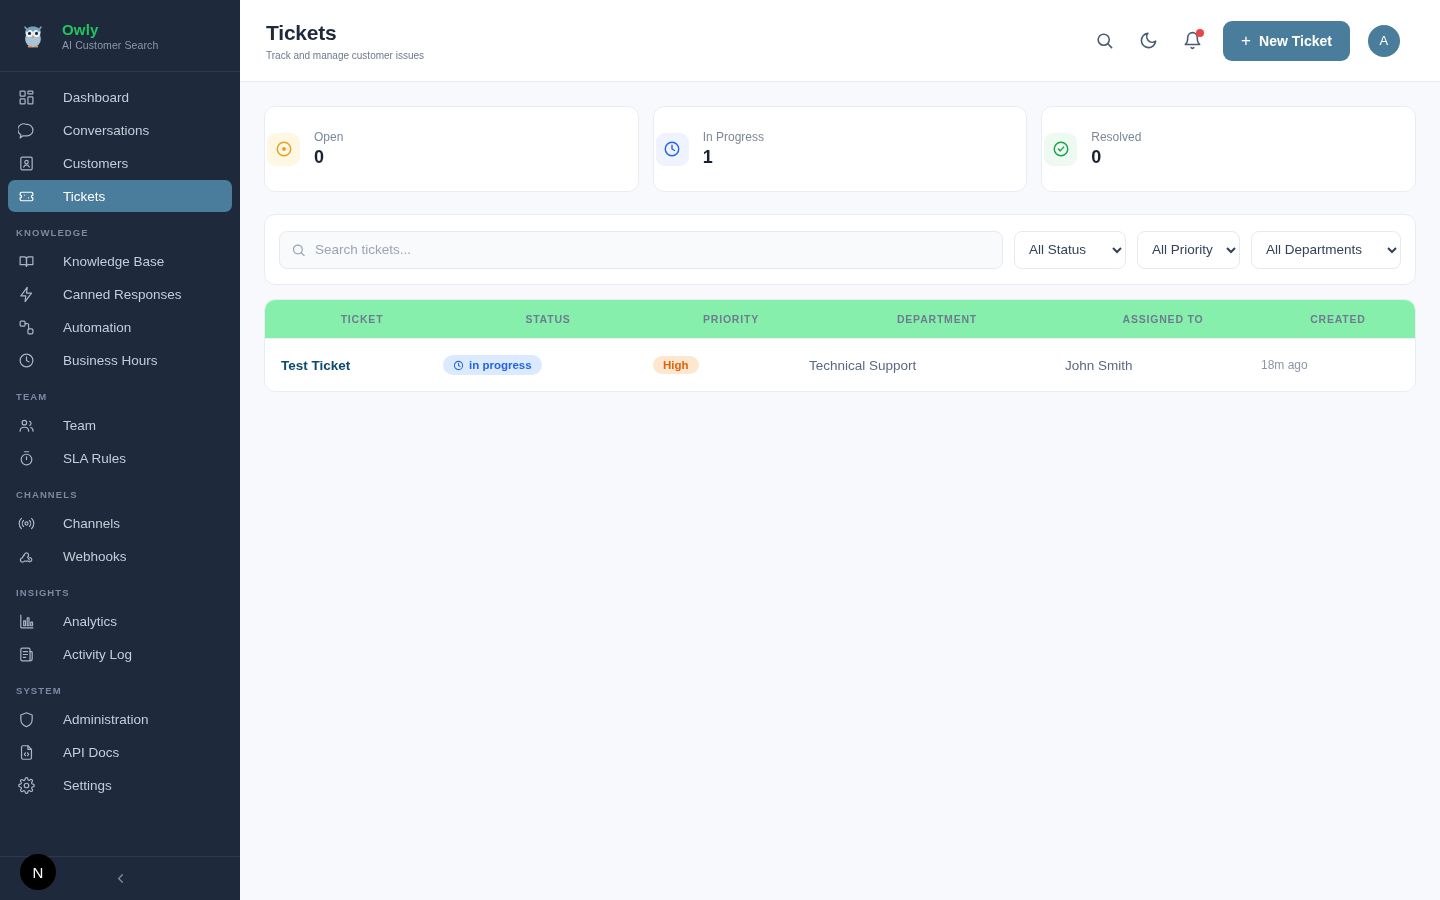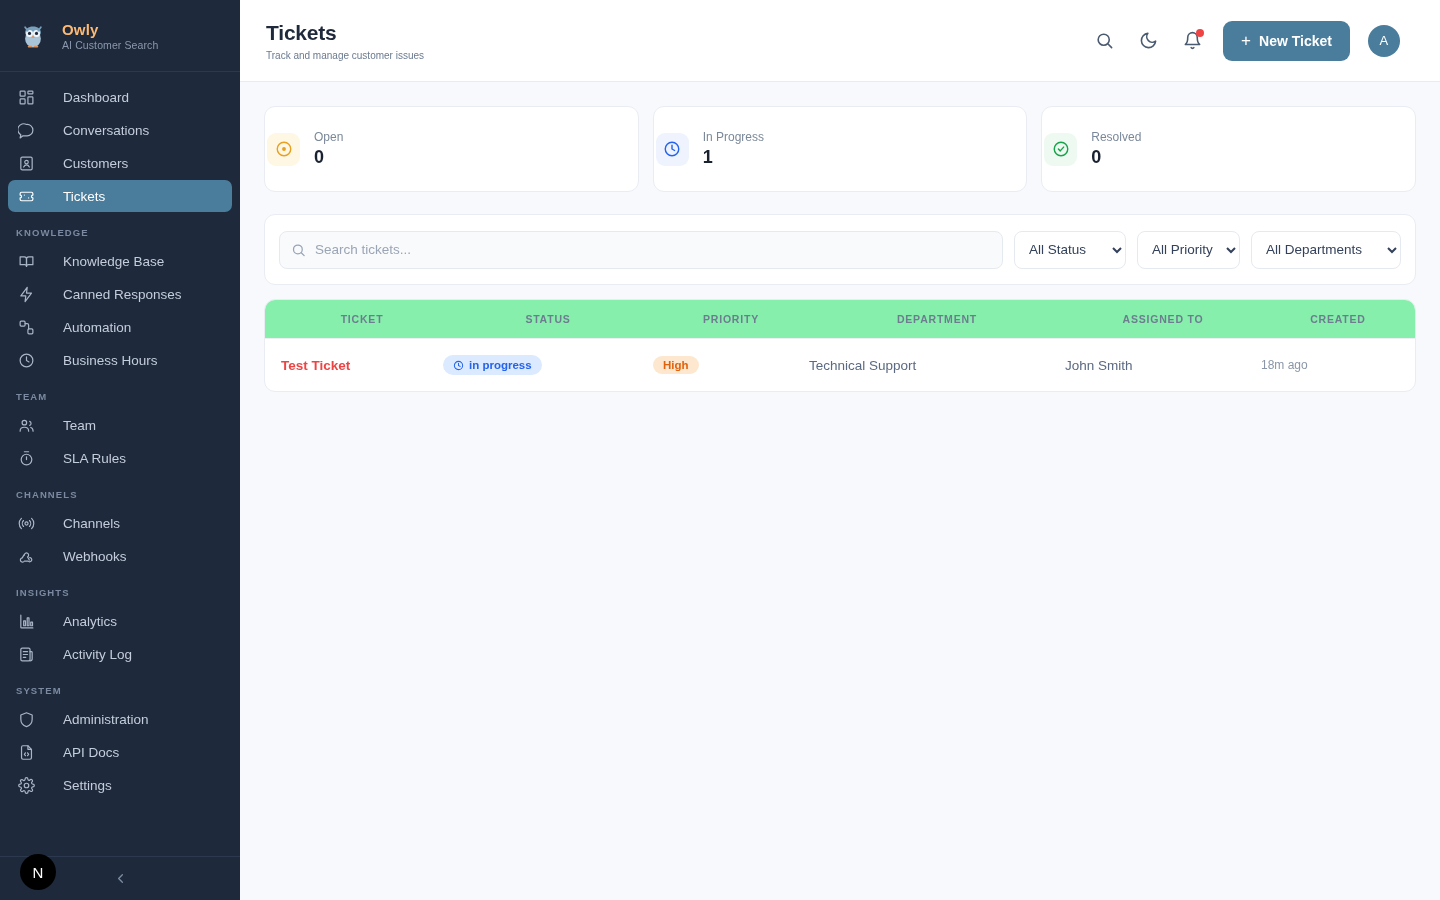--- a/index.html
+++ b/index.html
@@ -22,21 +22,21 @@
     height: 72px; display: flex; align-items: center; gap: 12px;
     padding: 0 16px;
     border-bottom: 1px solid #2b384d;
   }
   .brand-logo {
     width: 34px; height: 34px; flex: 0 0 34px;
     display: flex; align-items: center; justify-content: center;
     font-size: 26px; line-height: 1;
   }
   .brand-text { display: flex; flex-direction: column; gap: 1px; }
-  .brand-name { color: #fdba74; font-size: 15px; font-weight: bold; letter-spacing: .2px; }
+  .brand-name { color: #22c55e; font-size: 15px; font-weight: bold; letter-spacing: .2px; }
   .brand-sub { color: #8b98ad; font-size: 10.5px; letter-spacing: .1px; }
 
   .nav { padding: 8px 0 0 0; flex: 1 1 auto; overflow: hidden; }
   .nav-section {
     color: #7b8aa1; font-size: 9.5px; letter-spacing: 1.1px;
     font-weight: bold; padding: 14px 24px 6px 16px; text-transform: uppercase;
   }
   .nav-item {
     display: flex; align-items: center; gap: 28px;
     height: 32px; margin: 1px 8px; padding: 0 10px;
@@ -144,21 +144,21 @@
     padding: 13px 0 13px 0; height: 38px;
   }
   thead th:first-child, tbody td:first-child { padding-left: 16px; }
   tbody td { padding: 16px 0; font-size: 13.5px; color: #5b6982; vertical-align: middle; }
   .col-ticket { width: 178px; }
   .col-status { width: 210px; }
   .col-priority { width: 156px; }
   .col-dept { width: 256px; }
   .col-assigned { width: 196px; }
   .col-created { width: auto; }
-  .ticket-name { color: #ef4444; font-weight: bold; margin-top: 27px; }
+  .ticket-name { color: #0c4a6e; font-weight: bold; margin-top: 27px; }
   .badge {
     display: inline-flex; align-items: center; gap: 5px;
     border-radius: 999px; padding: 4px 10px; font-size: 11.5px; font-weight: bold;
   }
   .badge svg { width: 11px; height: 11px; }
   .badge-status { background: #dbeafe; color: #2563eb; }
   .badge-priority { background: #fde8cf; color: #e1620d; padding: 3px 10px; }
   .created-cell { font-size: 12px; color: #8a96a8; }
 </style>
 </head>

